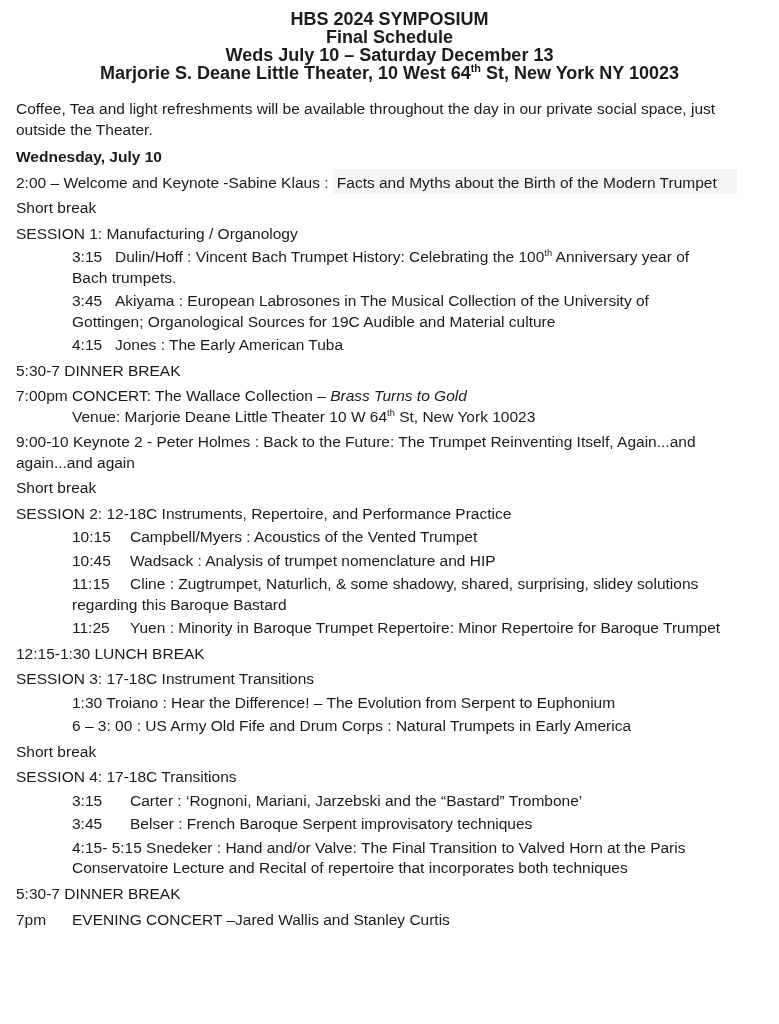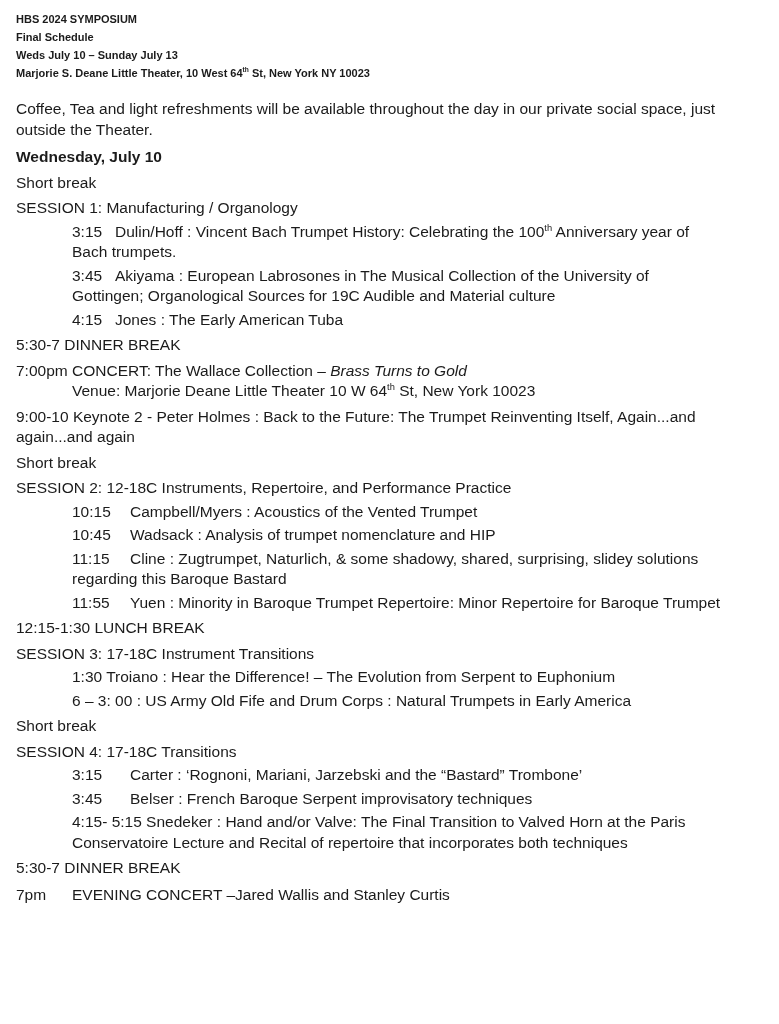--- a/index.html
+++ b/index.html
@@ -3,21 +3,21 @@
 <meta charset="utf-8">
 <style>
   html, body { margin:0; padding:0; background:#e8e8e8; }
   .page {
     width:779px; height:1024px; margin:0 auto; background:#ffffff;
     box-sizing:border-box; padding:10px 16px 0 16px; overflow:hidden;
     font-family:"Liberation Sans","DejaVu Sans",sans-serif;
     color:#1b1b1b;
   }
   .ln { margin:5px 0 0 0; font-size:15.5px; line-height:20.5px; }
-  .title { text-align:left; font-weight:700; font-size:11px; line-height:18px; margin:0; }
+  .title { text-align:center; font-weight:700; font-size:18px; line-height:18px; margin:0; }
   .intro { margin-top:17px; }
   .day { font-weight:700; margin-top:7px; }
   .day-lg { font-weight:700; margin-top:13px; }
   .tight { margin-top:0; }
   .e1, .e2, .entry { margin-left:56px; margin-top:3px; }
   .venue { margin-left:56px; margin-top:0; }
   .concert { margin-top:6px; }
   .time { display:inline-block; }
   .e1 .time { min-width:43px; }
   .e2 .time { min-width:58px; }
@@ -26,39 +26,40 @@
   span.hl { background:#f4f4f4; padding:5px 20px 3px 4px; }
   sup.sup { font-size:60%; line-height:0; }
 </style>
 </head>
 <body>
 
 <div class="page">
   <div id="doc">
       <p class="ln title"><span>HBS 2024 SYMPOSIUM</span></p>
       <p class="ln title"><span>Final Schedule</span></p>
-      <p class="ln title"><span>Weds July 10 – Sunday July 13</span></p>
+      <p class="ln title"><span>Weds July 10 – Saturday December 13</span></p>
       <p class="ln title"><span>Marjorie S. Deane Little Theater, 10 West 64</span><sup class="sup">th</sup><span> St, New York NY 10023</span></p>
       <p class="ln intro"><span>Coffee, Tea and light refreshments will be available throughout the day in our private social space, just</span><br><span>outside the Theater.</span></p>
       <p class="ln day"><span>Wednesday, July 10</span></p>
+      <p class="ln body"><span>2:00 – Welcome and Keynote -Sabine Klaus : </span><span class="hl">Facts and Myths about the Birth of the Modern Trumpet</span></p>
       <p class="ln body"><span>Short break</span></p>
       <p class="ln body"><span>SESSION 1: Manufacturing / Organology</span></p>
       <p class="ln e1"><span class="time">3:15</span><span>Dulin/Hoff : Vincent Bach Trumpet History: Celebrating the 100</span><sup class="sup">th</sup><span> Anniversary year of</span><br><span>Bach trumpets.</span></p>
       <p class="ln e1"><span class="time">3:45</span><span>Akiyama : European Labrosones in The Musical Collection of the University of</span><br><span>Gottingen; Organological Sources for 19C Audible and Material culture</span></p>
       <p class="ln e1"><span class="time">4:15</span><span>Jones : The Early American Tuba</span></p>
       <p class="ln body"><span>5:30-7 DINNER BREAK</span></p>
       <p class="ln body"><span>7:00pm CONCERT: The Wallace Collection – </span><span class="i">Brass Turns to Gold</span></p>
       <p class="ln venue"><span>Venue: Marjorie Deane Little Theater 10 W 64</span><sup class="sup">th</sup><span> St, New York 10023</span></p>
       <p class="ln body"><span>9:00-10 Keynote 2 - Peter Holmes : Back to the Future: The Trumpet Reinventing Itself, Again...and</span><br><span>again...and again</span></p>
       <p class="ln body"><span>Short break</span></p>
       <p class="ln body"><span>SESSION 2: 12-18C Instruments, Repertoire, and Performance Practice</span></p>
       <p class="ln e2"><span class="time">10:15</span><span>Campbell/Myers : Acoustics of the Vented Trumpet</span></p>
       <p class="ln e2"><span class="time">10:45</span><span>Wadsack : Analysis of trumpet nomenclature and HIP</span></p>
       <p class="ln e2"><span class="time">11:15</span><span>Cline : Zugtrumpet, Naturlich, &amp; some shadowy, shared, surprising, slidey solutions</span><br><span>regarding this Baroque Bastard</span></p>
-      <p class="ln e2"><span class="time">11:55</span><span>Yuen : Minority in Baroque Trumpet Repertoire: Minor Repertoire for Baroque Trumpet</span></p>
+      <p class="ln e2"><span class="time">11:25</span><span>Yuen : Minority in Baroque Trumpet Repertoire: Minor Repertoire for Baroque Trumpet</span></p>
       <p class="ln body"><span>12:15-1:30 LUNCH BREAK</span></p>
       <p class="ln body"><span>SESSION 3: 17-18C Instrument Transitions</span></p>
       <p class="ln entry"><span>1:30 Troiano : Hear the Difference! – The Evolution from Serpent to Euphonium</span></p>
       <p class="ln entry"><span>6 – 3: 00 : US Army Old Fife and Drum Corps : Natural Trumpets in Early America</span></p>
       <p class="ln body"><span>Short break</span></p>
       <p class="ln body"><span>SESSION 4: 17-18C Transitions</span></p>
       <p class="ln e2"><span class="time">3:15</span><span>Carter : ‘Rognoni, Mariani, Jarzebski and the “Bastard” Trombone’</span></p>
       <p class="ln e2"><span class="time">3:45</span><span>Belser : French Baroque Serpent improvisatory techniques</span></p>
       <p class="ln entry"><span>4:15- 5:15 Snedeker : Hand and/or Valve: The Final Transition to Valved Horn at the Paris</span><br><span>Conservatoire Lecture and Recital of repertoire that incorporates both techniques</span></p>
       <p class="ln body"><span>5:30-7 DINNER BREAK</span></p>

